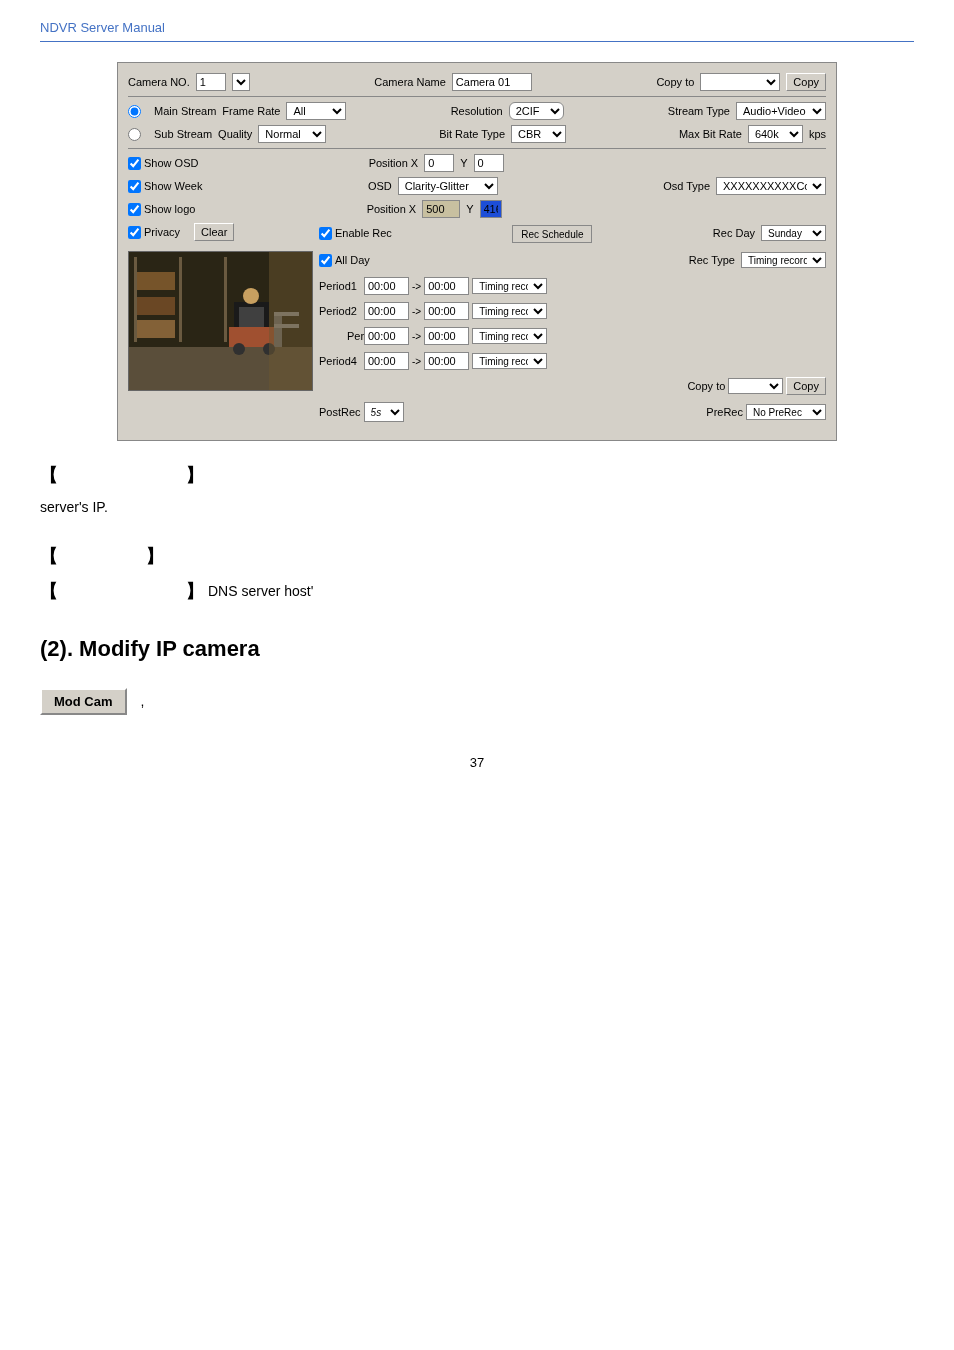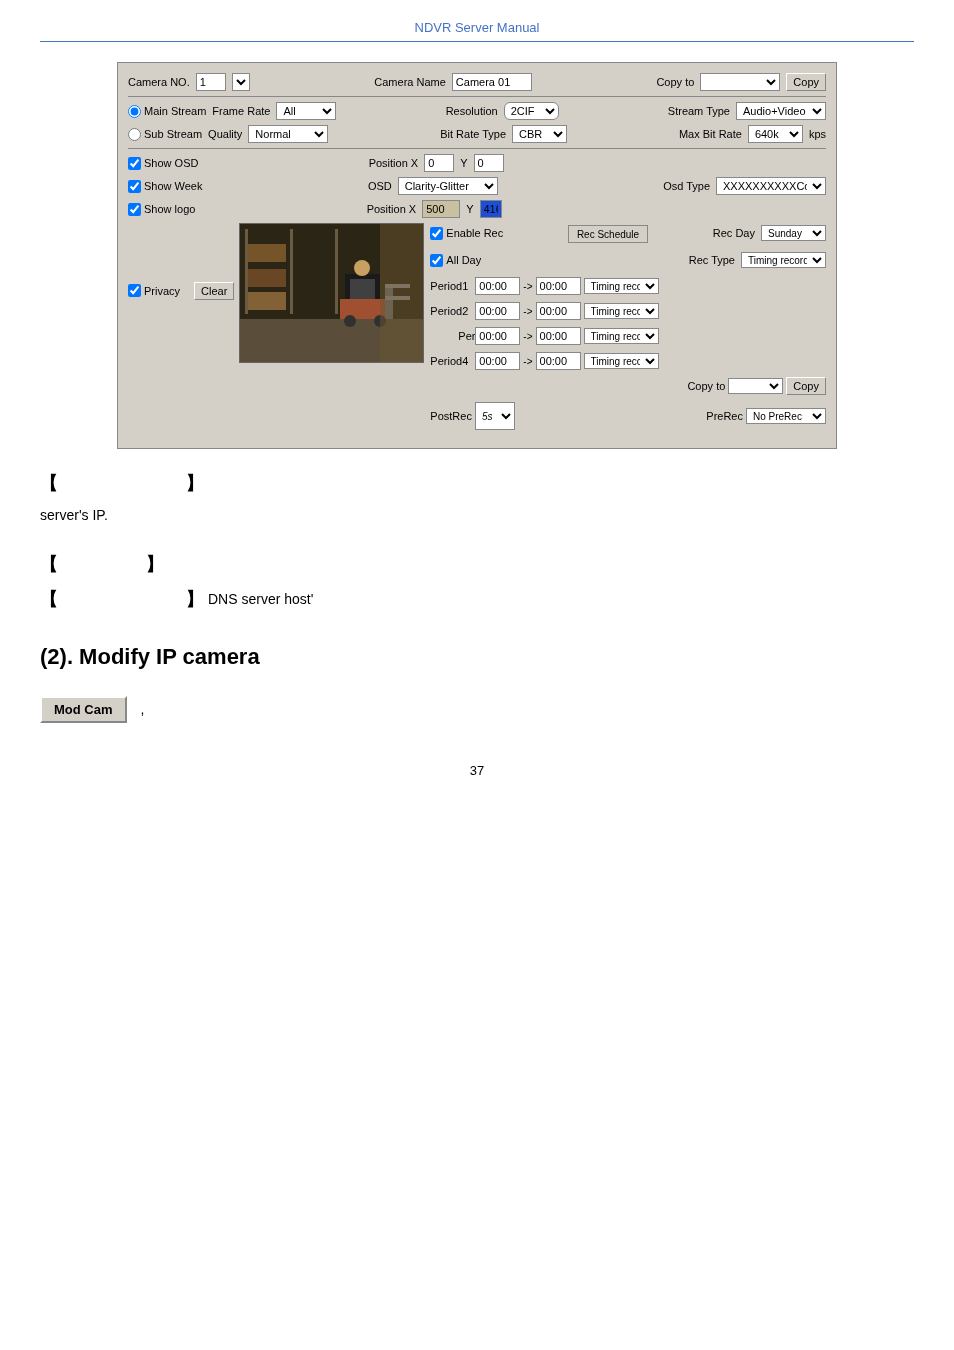--- a/index.html
+++ b/index.html
@@ -6,21 +6,21 @@
     body {
       font-family: Arial, sans-serif;
       font-size: 13px;
       background: #fff;
       color: #000;
       width: 954px;
       min-height: 1350px;
       padding: 20px 40px;
     }
     .top-header {
-      text-align: center;
+      text-align: left;
       color: #4472C4;
       font-size: 13px;
       padding-bottom: 6px;
       border-bottom: 1px solid #4472C4;
       margin-bottom: 20px;
     }
     .config-panel {
       border: 1px solid #888;
       background: #d4d0c8;
       padding: 10px;
@@ -62,30 +62,30 @@
       cursor: pointer;
       height: 18px;
     }
     .section-divider {
       border-top: 1px solid #888;
       margin: 5px 0;
     }
     .radio-label {
       display: flex;
       align-items: center;
-      gap: 3px;
+      gap: 13px;
     }
     .checkbox-label {
       display: flex;
       align-items: center;
       gap: 3px;
     }
     .left-col {
       display: flex;
-      flex-direction: row;
+      flex-direction: column;
       gap: 5px;
     }
     .camera-preview {
       width: 185px;
       height: 140px;
       background: #2a2a2a;
       border: 1px solid #666;
       overflow: hidden;
       position: relative;
     }
@@ -164,21 +164,21 @@
     }
     .page-number {
       text-align: center;
       margin-top: 40px;
       font-size: 13px;
     }
     .small-select {
       width: 60px;
     }
     .medium-select {
-      width: 80px;
+      width: 68px;
     }
     .osd-select {
       width: 100px;
     }
     .stream-type-select {
       width: 90px;
     }
     .camera-name-input {
       width: 80px;
     }
@@ -442,21 +442,21 @@
         <span style="flex:1"></span>
         <span class="label">Copy to</span>
         <select style="width:55px;height:16px;font-size:10px;">
           <option></option>
         </select>
         <button class="copy-btn">Copy</button>
       </div>
 
       <div class="period-row">
         <span class="label">PostRec</span>
-        <select style="width:40px;height:28px;font-size:10px;font-style:italic;">
+        <select style="width:40px;height:20px;font-size:10px;font-style:italic;">
           <option>5s</option>
         </select>
         <span style="flex:1"></span>
         <span class="label">PreRec</span>
         <select style="width:80px;height:16px;font-size:10px;">
           <option>No PreRec</option>
         </select>
       </div>
     </div>
   </div>

